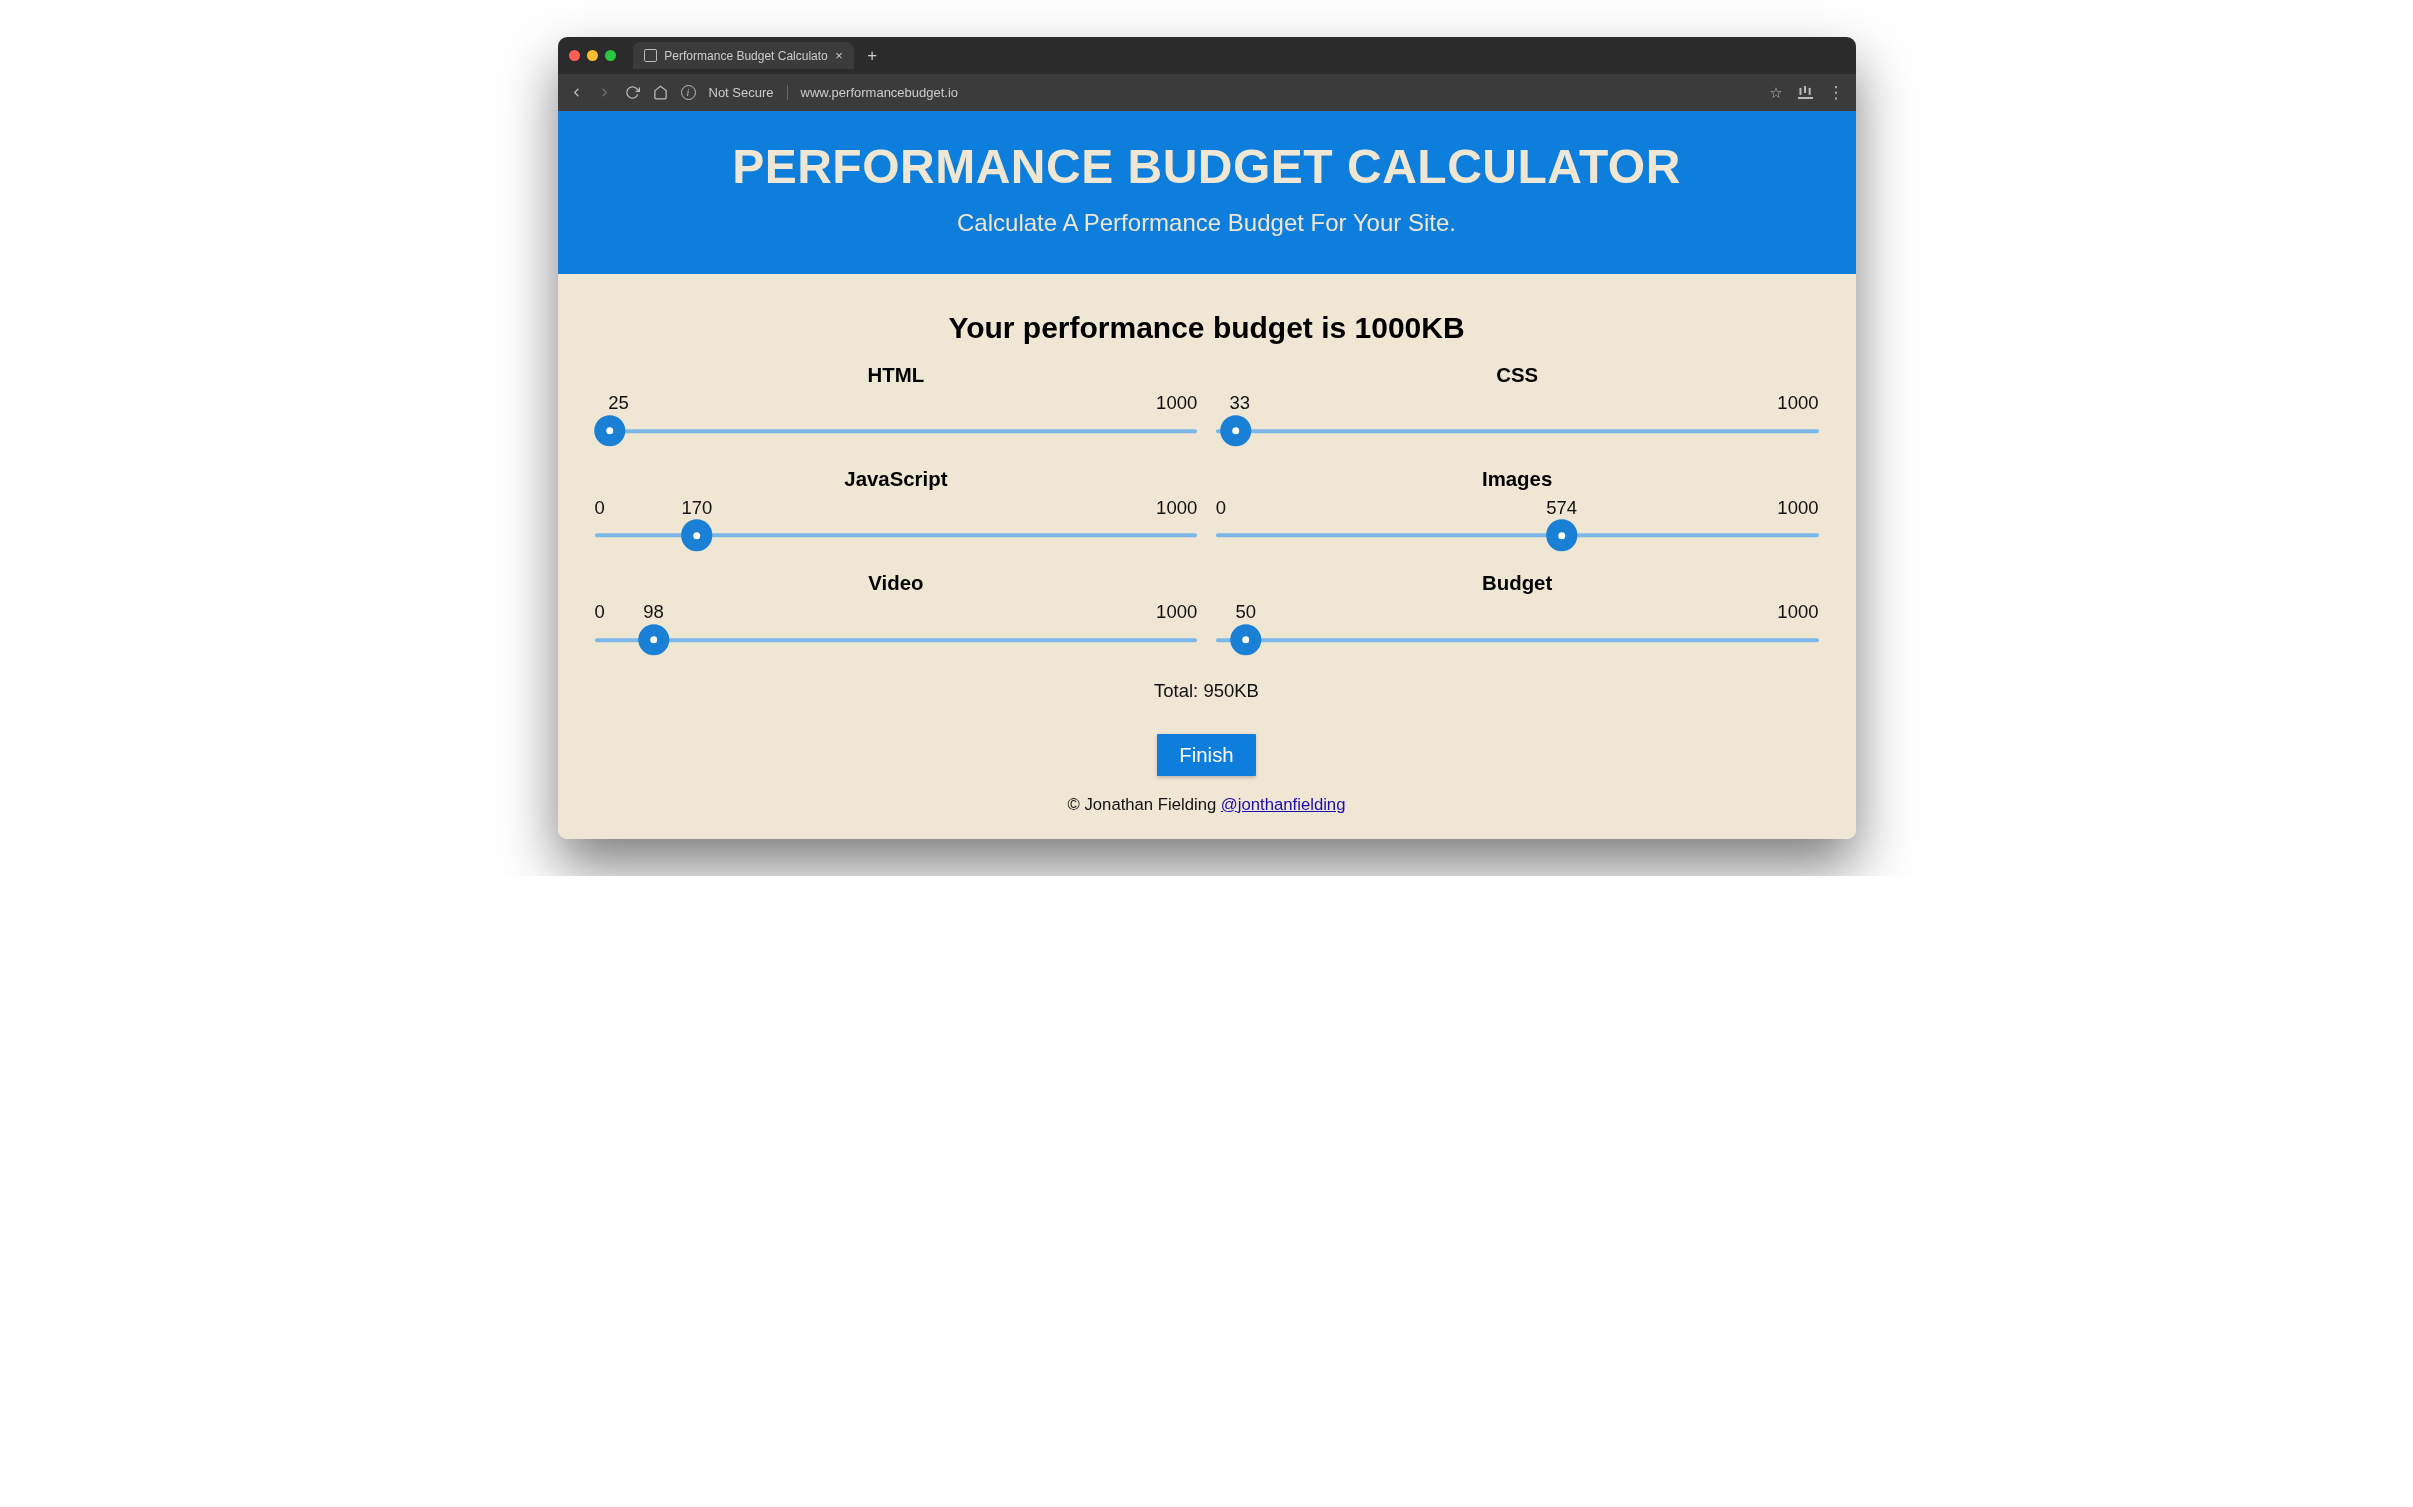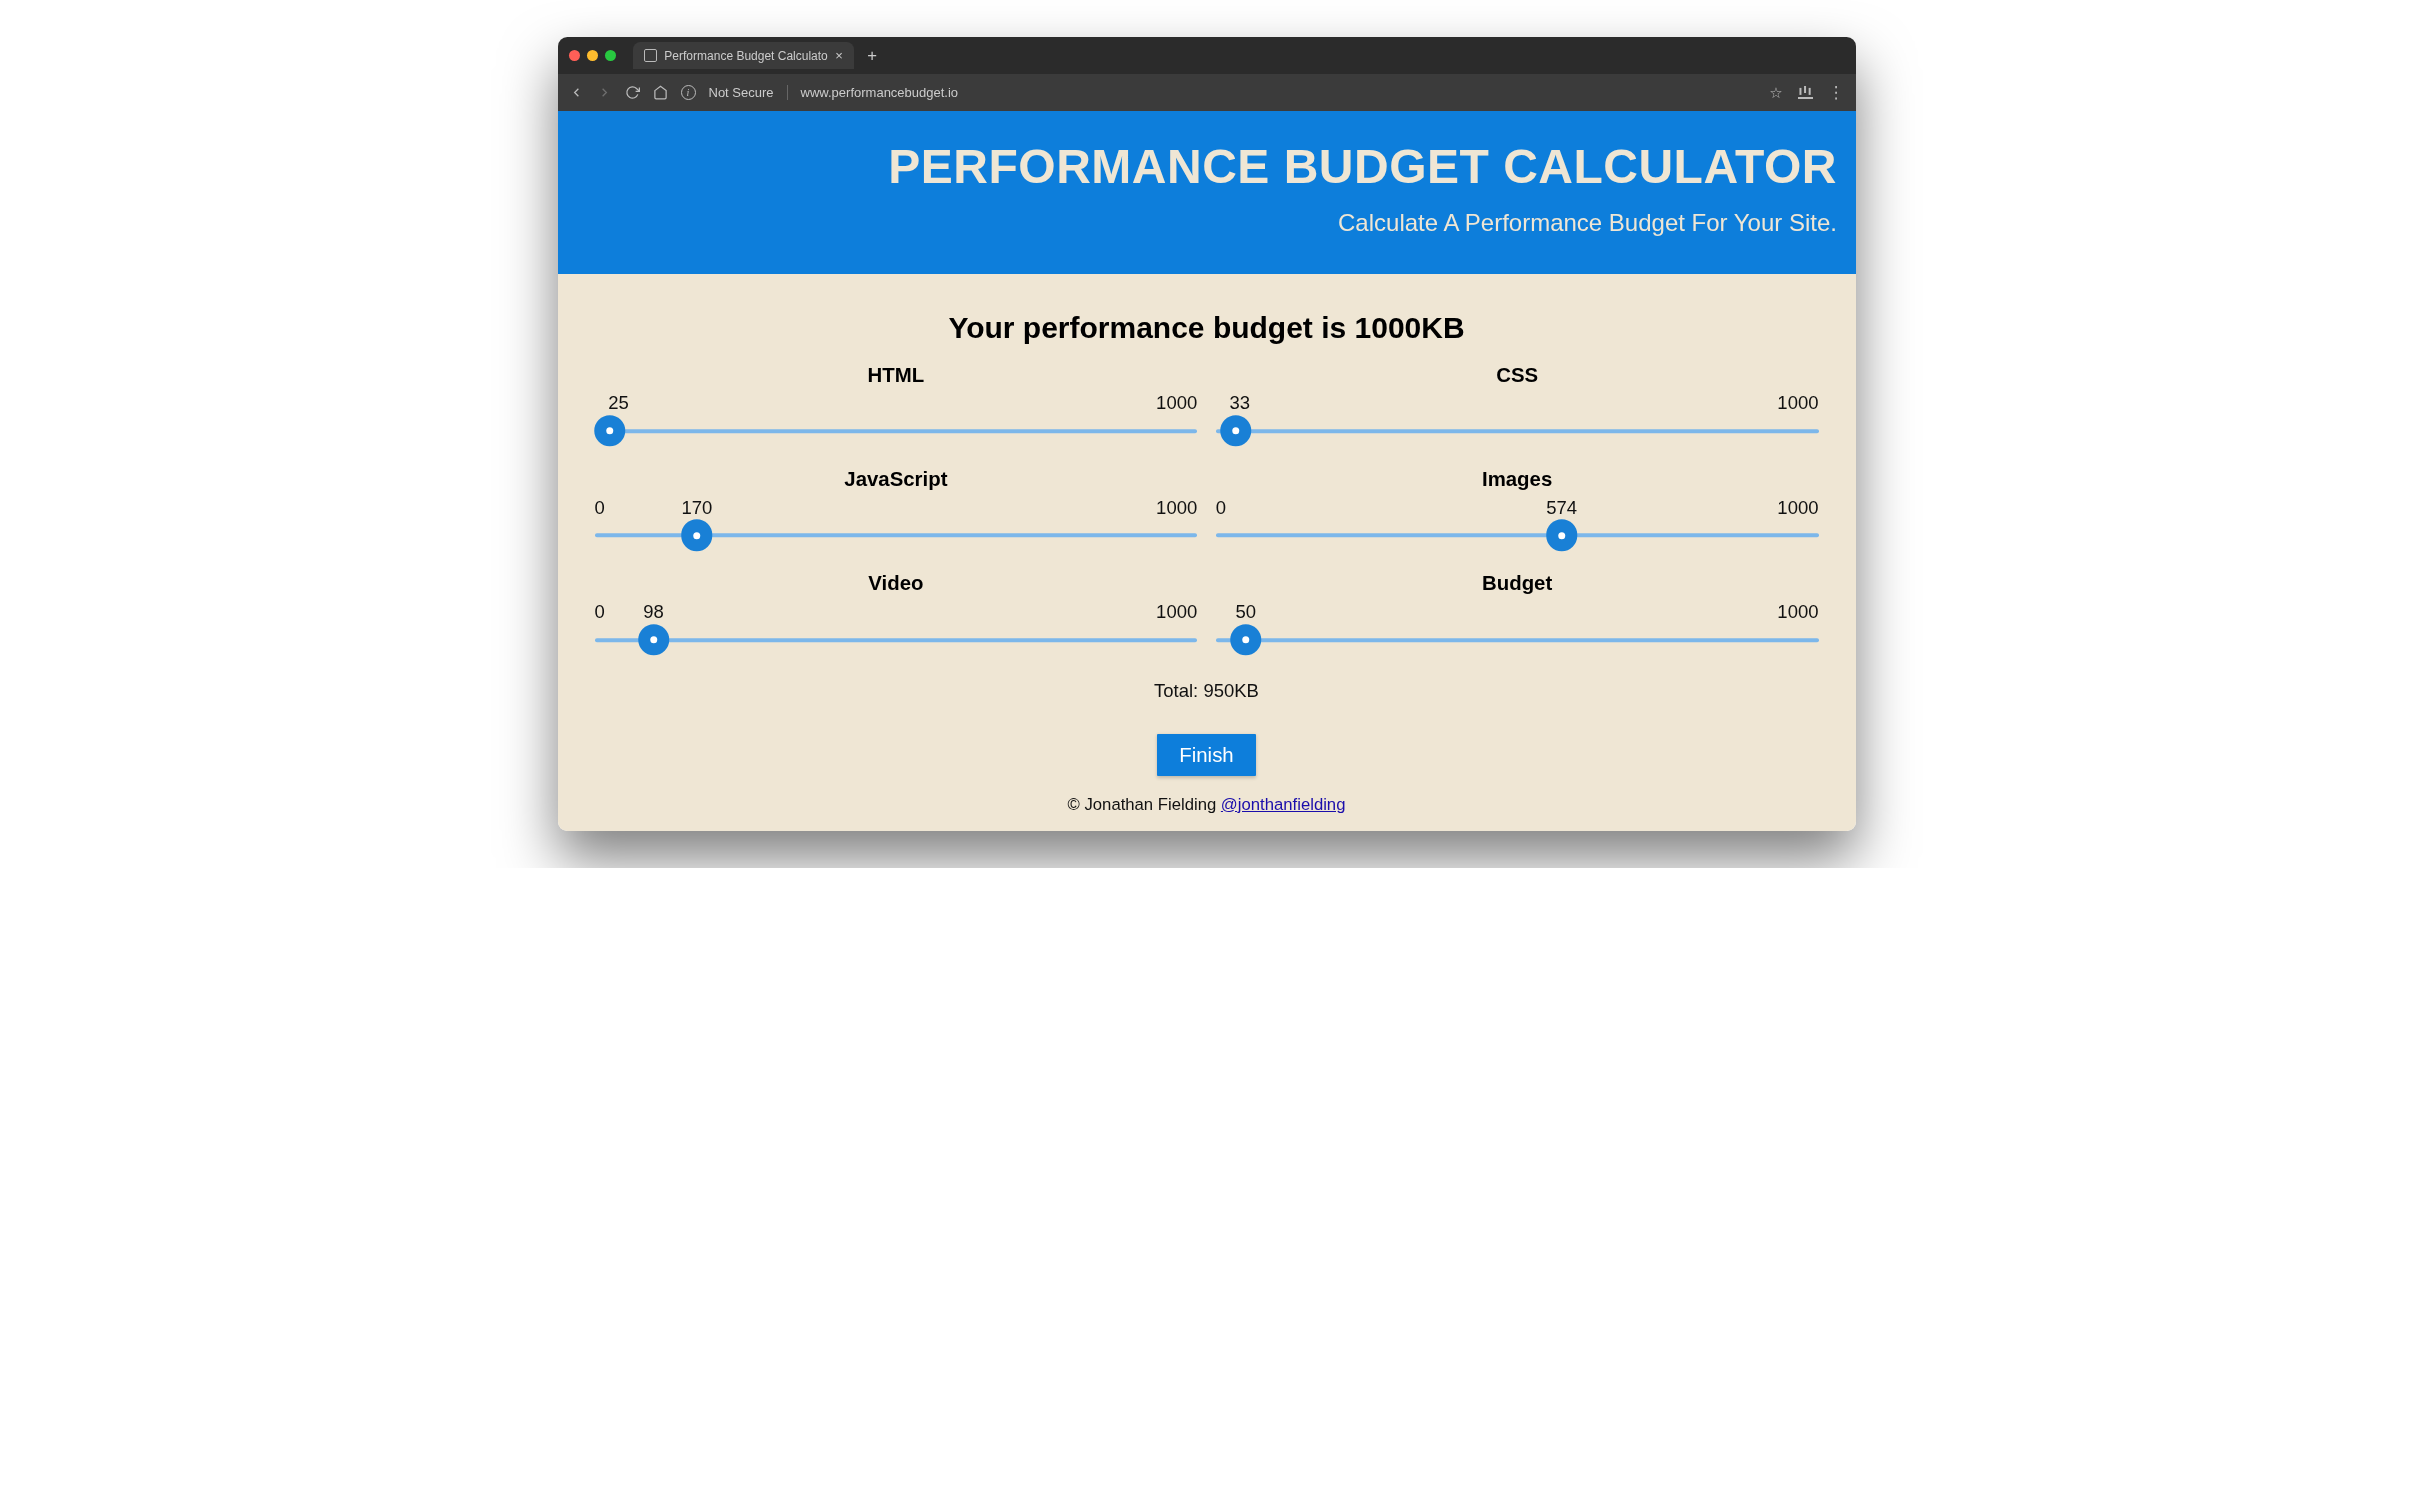--- a/index.html
+++ b/index.html
@@ -66,39 +66,39 @@
     .urlbar .star { font-size:15px; cursor:pointer;}
     .urlbar .menu { font-size:16.7px; cursor:pointer;}
     .urlbar .ext { width:15px; height:13px; position:relative; cursor:pointer; }
     .urlbar .ext::before, .urlbar .ext::after { content:""; position:absolute; background:#bbb; }
     .urlbar .ext::before { width:100%; height:1.9px; bottom:0; }
     .urlbar .ext::after { width:1.9px; height:7.4px; left:50%; top:0; transform:translateX(-50%); box-shadow: -4.6px 1.9px 0 #bbb, 4.6px 1.9px 0 #bbb;}
 
     
     .hero {
       background: #0d7edb;
-      text-align: right;
+      text-align: center;
       padding: 28px 18.5px 37px;
     }
     .hero h1 {
       color: #efe6d4;
       font-size: 48px;
       font-weight: 800;
       letter-spacing: 0.5px;
     }
     .hero h2 {
       color: #efe6d4;
       font-size: 24px;
       font-weight: 500;
       margin-top: 15px;
     }
     
     .content {
       background: #efe6d4;
-      padding: 37px 37px 16px;
+      padding: 37px 37px 24px;
       text-align: center;
     }
     .budget-heading {
       font-size: 30px;
       font-weight: 700;
       color: #000;
       margin-bottom: 18.5px;
     }
     .sliders {
       display: grid;

